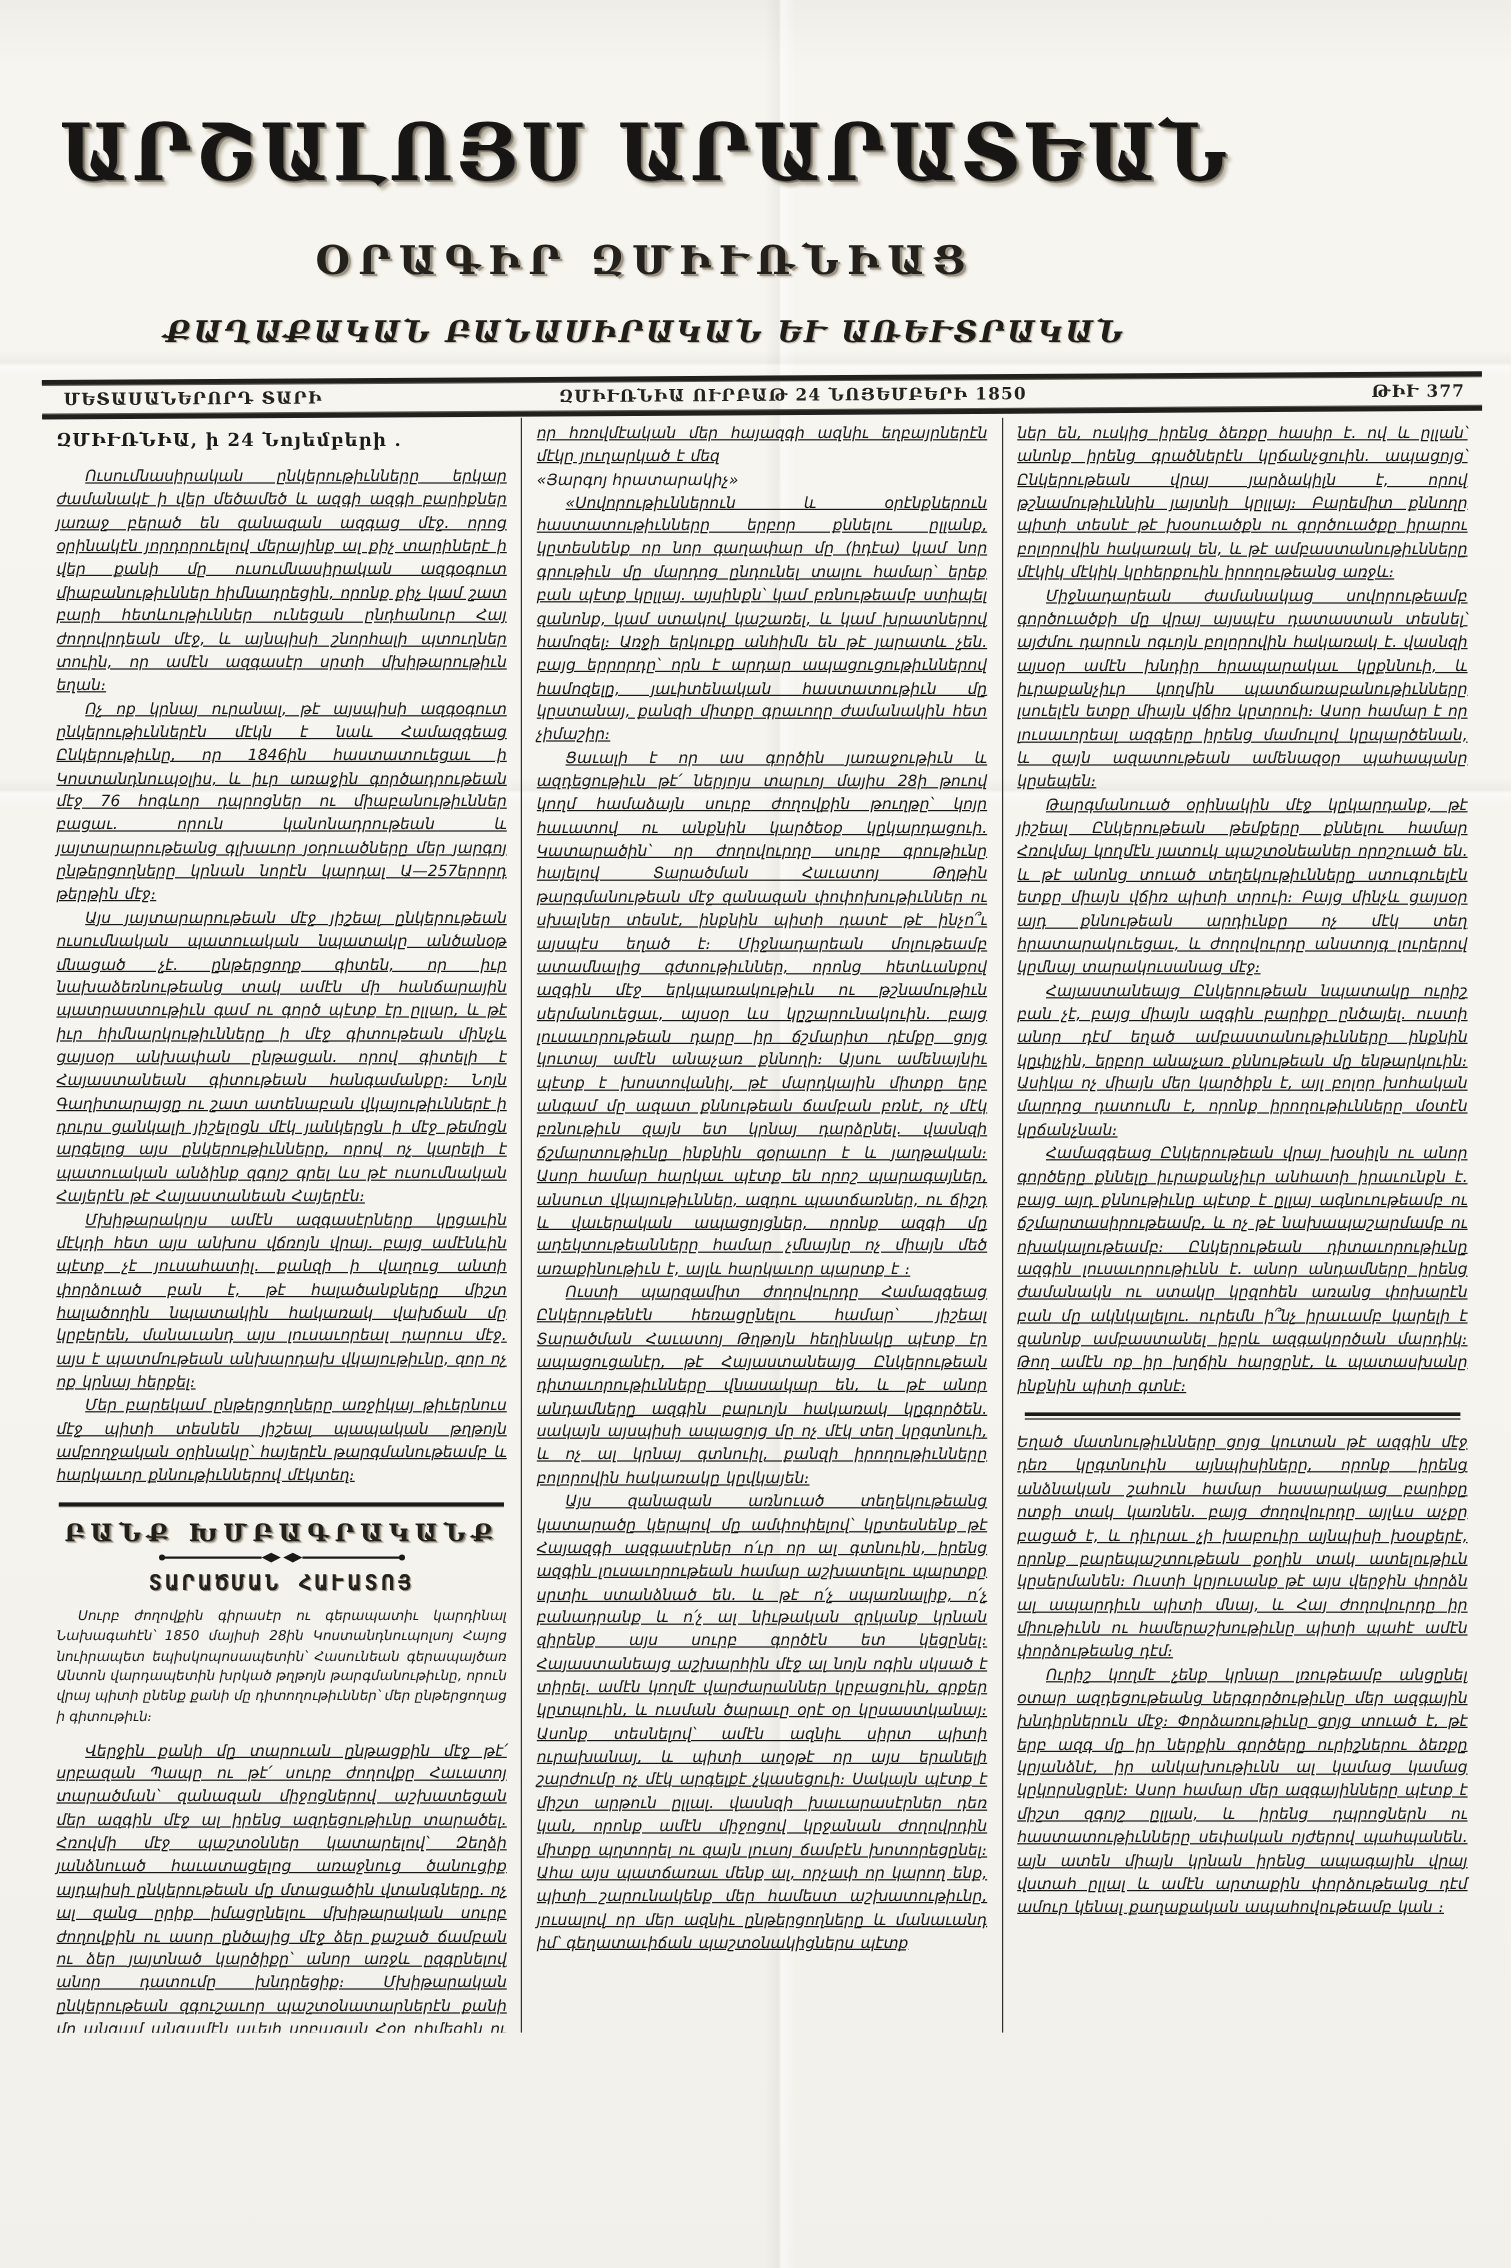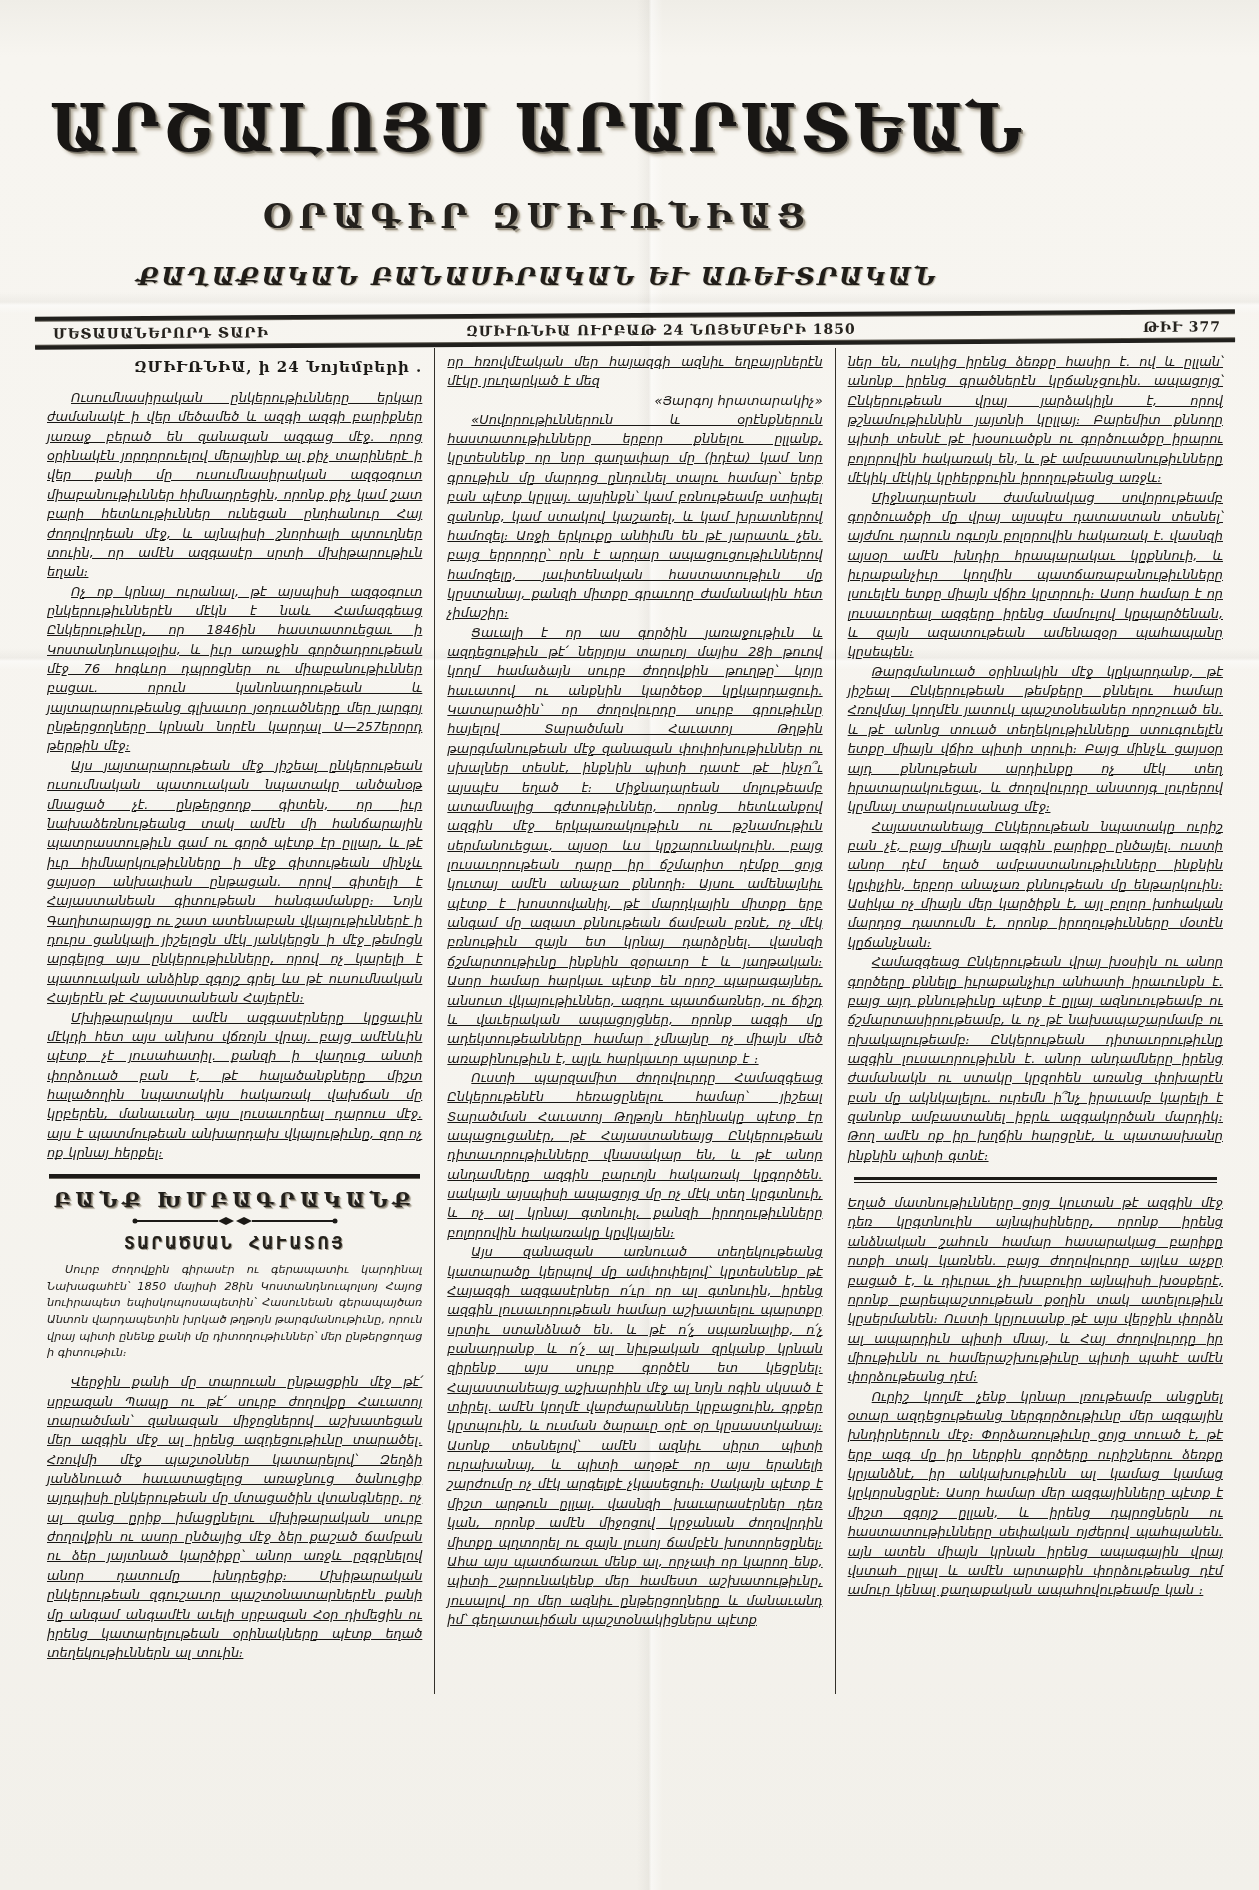--- a/index.html
+++ b/index.html
@@ -70,33 +70,33 @@
   
   .columns{
     display:flex;align-items:stretch;margin-top:2px;height:1346px;overflow:hidden;
   }
   .column{
     flex:1 1 0;padding:4px 12px 0 12px;overflow:hidden;box-sizing:border-box;
   }
   .column + .column{border-left:1.5px solid #33302a;}
 
   .city-heading{
-    text-align:right;font-family:"DejaVu Serif",serif;
+    text-align:left;font-family:"DejaVu Serif",serif;
     font-size:15px;font-weight:600;letter-spacing:1px;
     margin:6px 0 12px 0;color:#1d1b18;
   }
   .para{
     font-style:italic;font-size:12.9px;line-height:1.5;
     text-align:justify;text-indent:24px;margin:0;color:#191715;
     word-spacing:1px;
     text-decoration:underline;
   }
   .para.cont{text-indent:0;}
   .centered-line{
-    font-style:italic;font-size:13px;text-align:right;margin:2px 0;color:#191715;
+    font-style:italic;font-size:13px;text-align:left;margin:2px 0;color:#191715;
   }
   .rule-divider{height:3.5px;background:#1c1a17;margin:12px 2px 10px 2px;box-shadow:0 1px 0 #6a655b;}
   .rule-double{height:2px;border-top:3px solid #1c1a17;border-bottom:1px solid #1c1a17;margin:12px 6px 10px 6px;}
   .ornate-heading{
     text-align:center;font-family:"DejaVu Serif",serif;
     font-size:20px;font-weight:bold;letter-spacing:5px;
     color:#221f1b;text-shadow:1px 1px 0 #867f71,2px 2px 1px #b5ae9f;
     margin:4px 0 2px 0;white-space:nowrap;
   }
   .flourish{display:flex;justify-content:center;margin:2px 0 4px 0;}
@@ -137,20 +137,21 @@
     <div class="rule-thick bottom"></div>
   </div>
 
   <div class="columns" id="columns-root">
       <div class="column">
         <div class="city-heading">ԶՄԻՒՌՆԻԱ, ի 24 Նոյեմբերի .</div>
         <div class="para">Ուսումնասիրական ընկերութիւնները երկար ժամանակէ ի վեր մեծամեծ և ազգի ազգի բարիքներ յառաջ բերած են զանազան ազգաց մէջ. որոց օրինակէն յորդորուելով մերայինք ալ քիչ տարիներէ ի վեր քանի մը ուսումնասիրական ազգօգուտ միաբանութիւններ հիմնադրեցին, որոնք քիչ կամ շատ բարի հետևութիւններ ունեցան ընդհանուր Հայ ժողովրդեան մէջ, և այնպիսի շնորհալի պտուղներ տուին, որ ամէն ազգասէր սրտի մխիթարութիւն եղան։</div>
         <div class="para">Ոչ ոք կրնայ ուրանալ, թէ այսպիսի ազգօգուտ ընկերութիւններէն մէկն է նաև Համազգեաց Ընկերութիւնը, որ 1846ին հաստատուեցաւ ի Կոստանդնուպօլիս, և իւր առաջին գործադրութեան մէջ 76 հոգևոր դպրոցներ ու միաբանութիւններ բացաւ. որուն կանոնադրութեան և յայտարարութեանց գլխաւոր յօդուածները մեր յարգոյ ընթերցողները կրնան նորէն կարդալ Ա—257երորդ թերթին մէջ։</div>
         <div class="para">Այս յայտարարութեան մէջ յիշեալ ընկերութեան ուսումնական պատուական նպատակը անծանօթ մնացած չէ. ընթերցողք գիտեն, որ իւր նախաձեռնութեանց տակ ամէն մի հանճարային պատրաստութիւն գամ ու գործ պէտք էր ըլլար, և թէ իւր հիմնարկութիւնները ի մէջ գիտութեան մինչև ցայսօր անխափան ընթացան. որով գիտելի է Հայաստանեան գիտութեան հանգամանքը։ Նոյն Գաղիտարայցը ու շատ ատենաբան վկայութիւններէ ի դուրս ցանկալի յիշելոցն մէկ յանկերցն ի մէջ թեմոցն արգելոց այս ընկերութիւնները, որով ոչ կարելի է պատուական անձինք զգոյշ գրել ևս թէ ուսումնական Հայերէն թէ Հայաստանեան Հայերէն։</div>
         <div class="para">Մխիթարակոյս ամէն ազգասէրները կըցաւին մէկդի հետ այս անխոս վճռոյն վրայ. բայց ամէնևին պէտք չէ յուսահատիլ. քանզի ի վաղուց անտի փորձուած բան է, թէ հալածանքները միշտ հալածողին նպատակին հակառակ վախճան մը կըբերեն, մանաւանդ այս լուսաւորեալ դարուս մէջ. այս է պատմութեան անխարդախ վկայութիւնը, զոր ոչ ոք կրնայ հերքել։</div>
+        <div class="para">Մեր բարեկամ ընթերցողները առջիկայ թիւերնուս մէջ պիտի տեսնեն յիշեալ պապական թղթոյն ամբողջական օրինակը՝ հայերէն թարգմանութեամբ և հարկաւոր քննութիւններով մէկտեղ։</div>
         <div class="rule-divider"></div>
         <div class="ornate-heading">ԲԱՆՔ ԽՄԲԱԳՐԱԿԱՆՔ</div>
         <div class="flourish">
           <svg width="210" height="14" viewBox="0 0 210 14">
             <path d="M5 7 H88" stroke="#1c1a17" stroke-width="2"></path>
             <path d="M122 7 H205" stroke="#1c1a17" stroke-width="2"></path>
             <path d="M88 7 l8 -4 8 4 -8 4 z" fill="#1c1a17"></path>
             <path d="M106 7 l8 -4 8 4 -8 4 z" fill="#1c1a17"></path>
             <circle cx="5" cy="7" r="2.5" fill="#1c1a17"></circle>
             <circle cx="205" cy="7" r="2.5" fill="#1c1a17"></circle>

